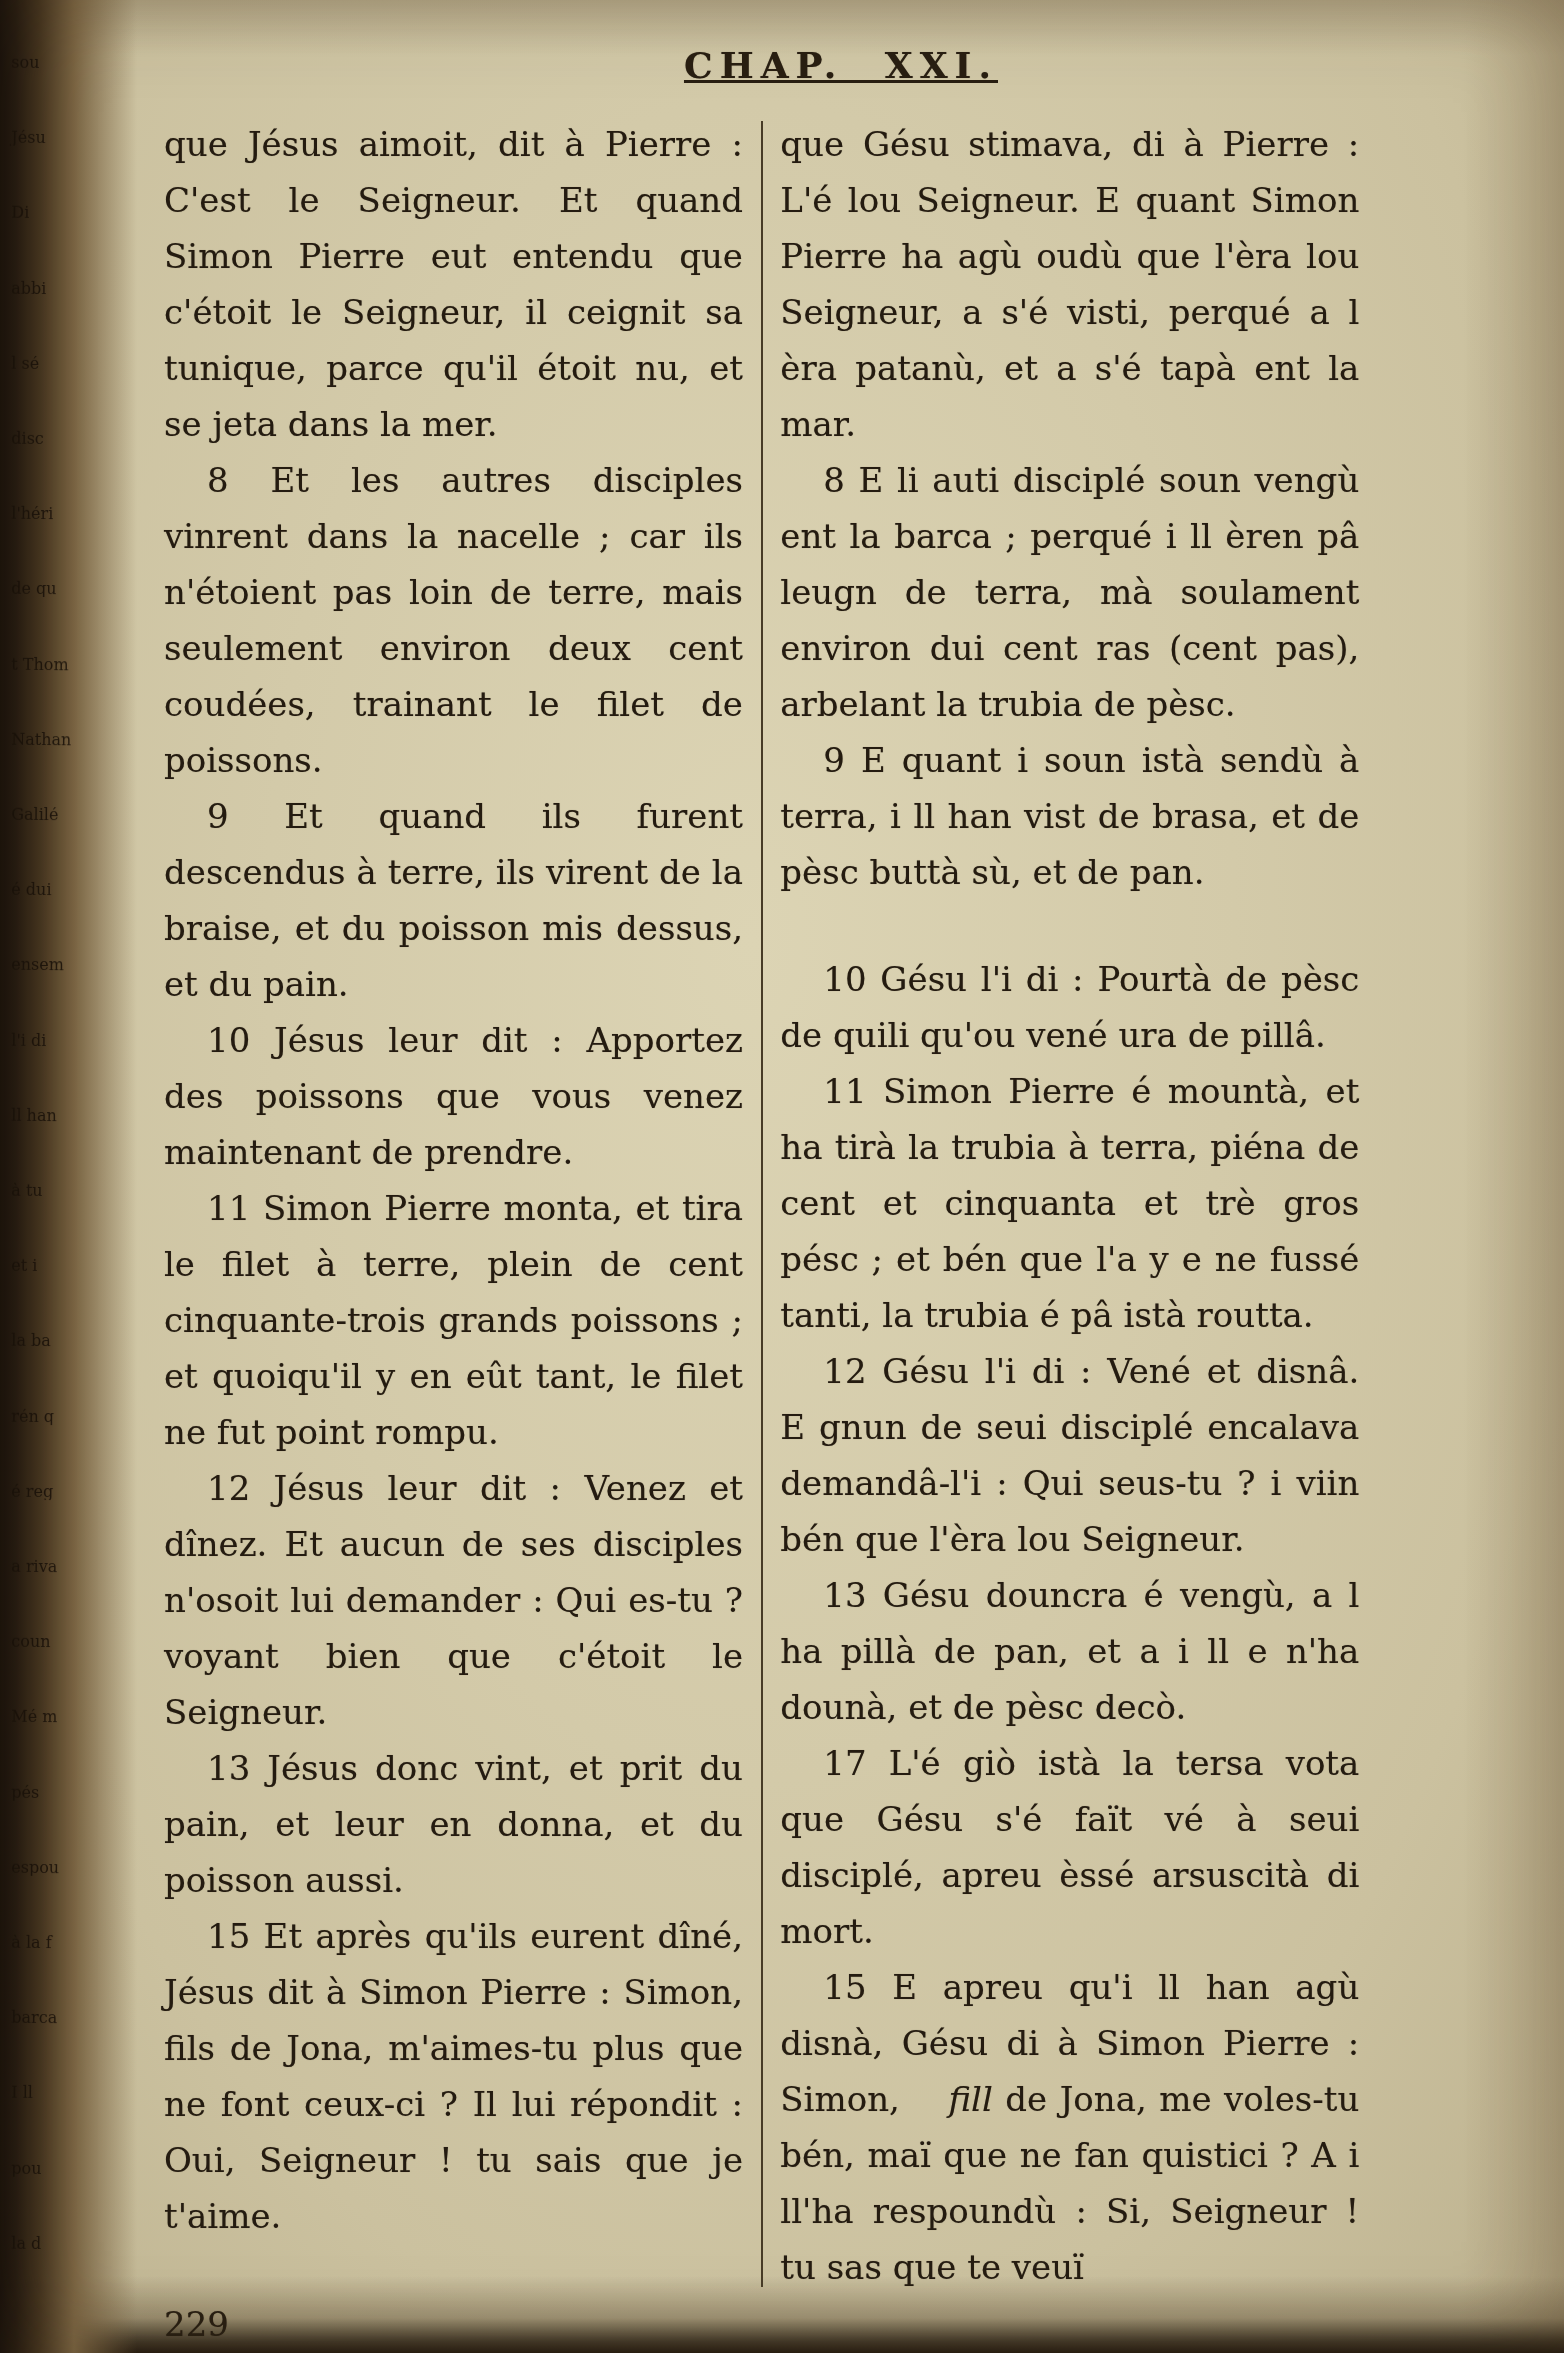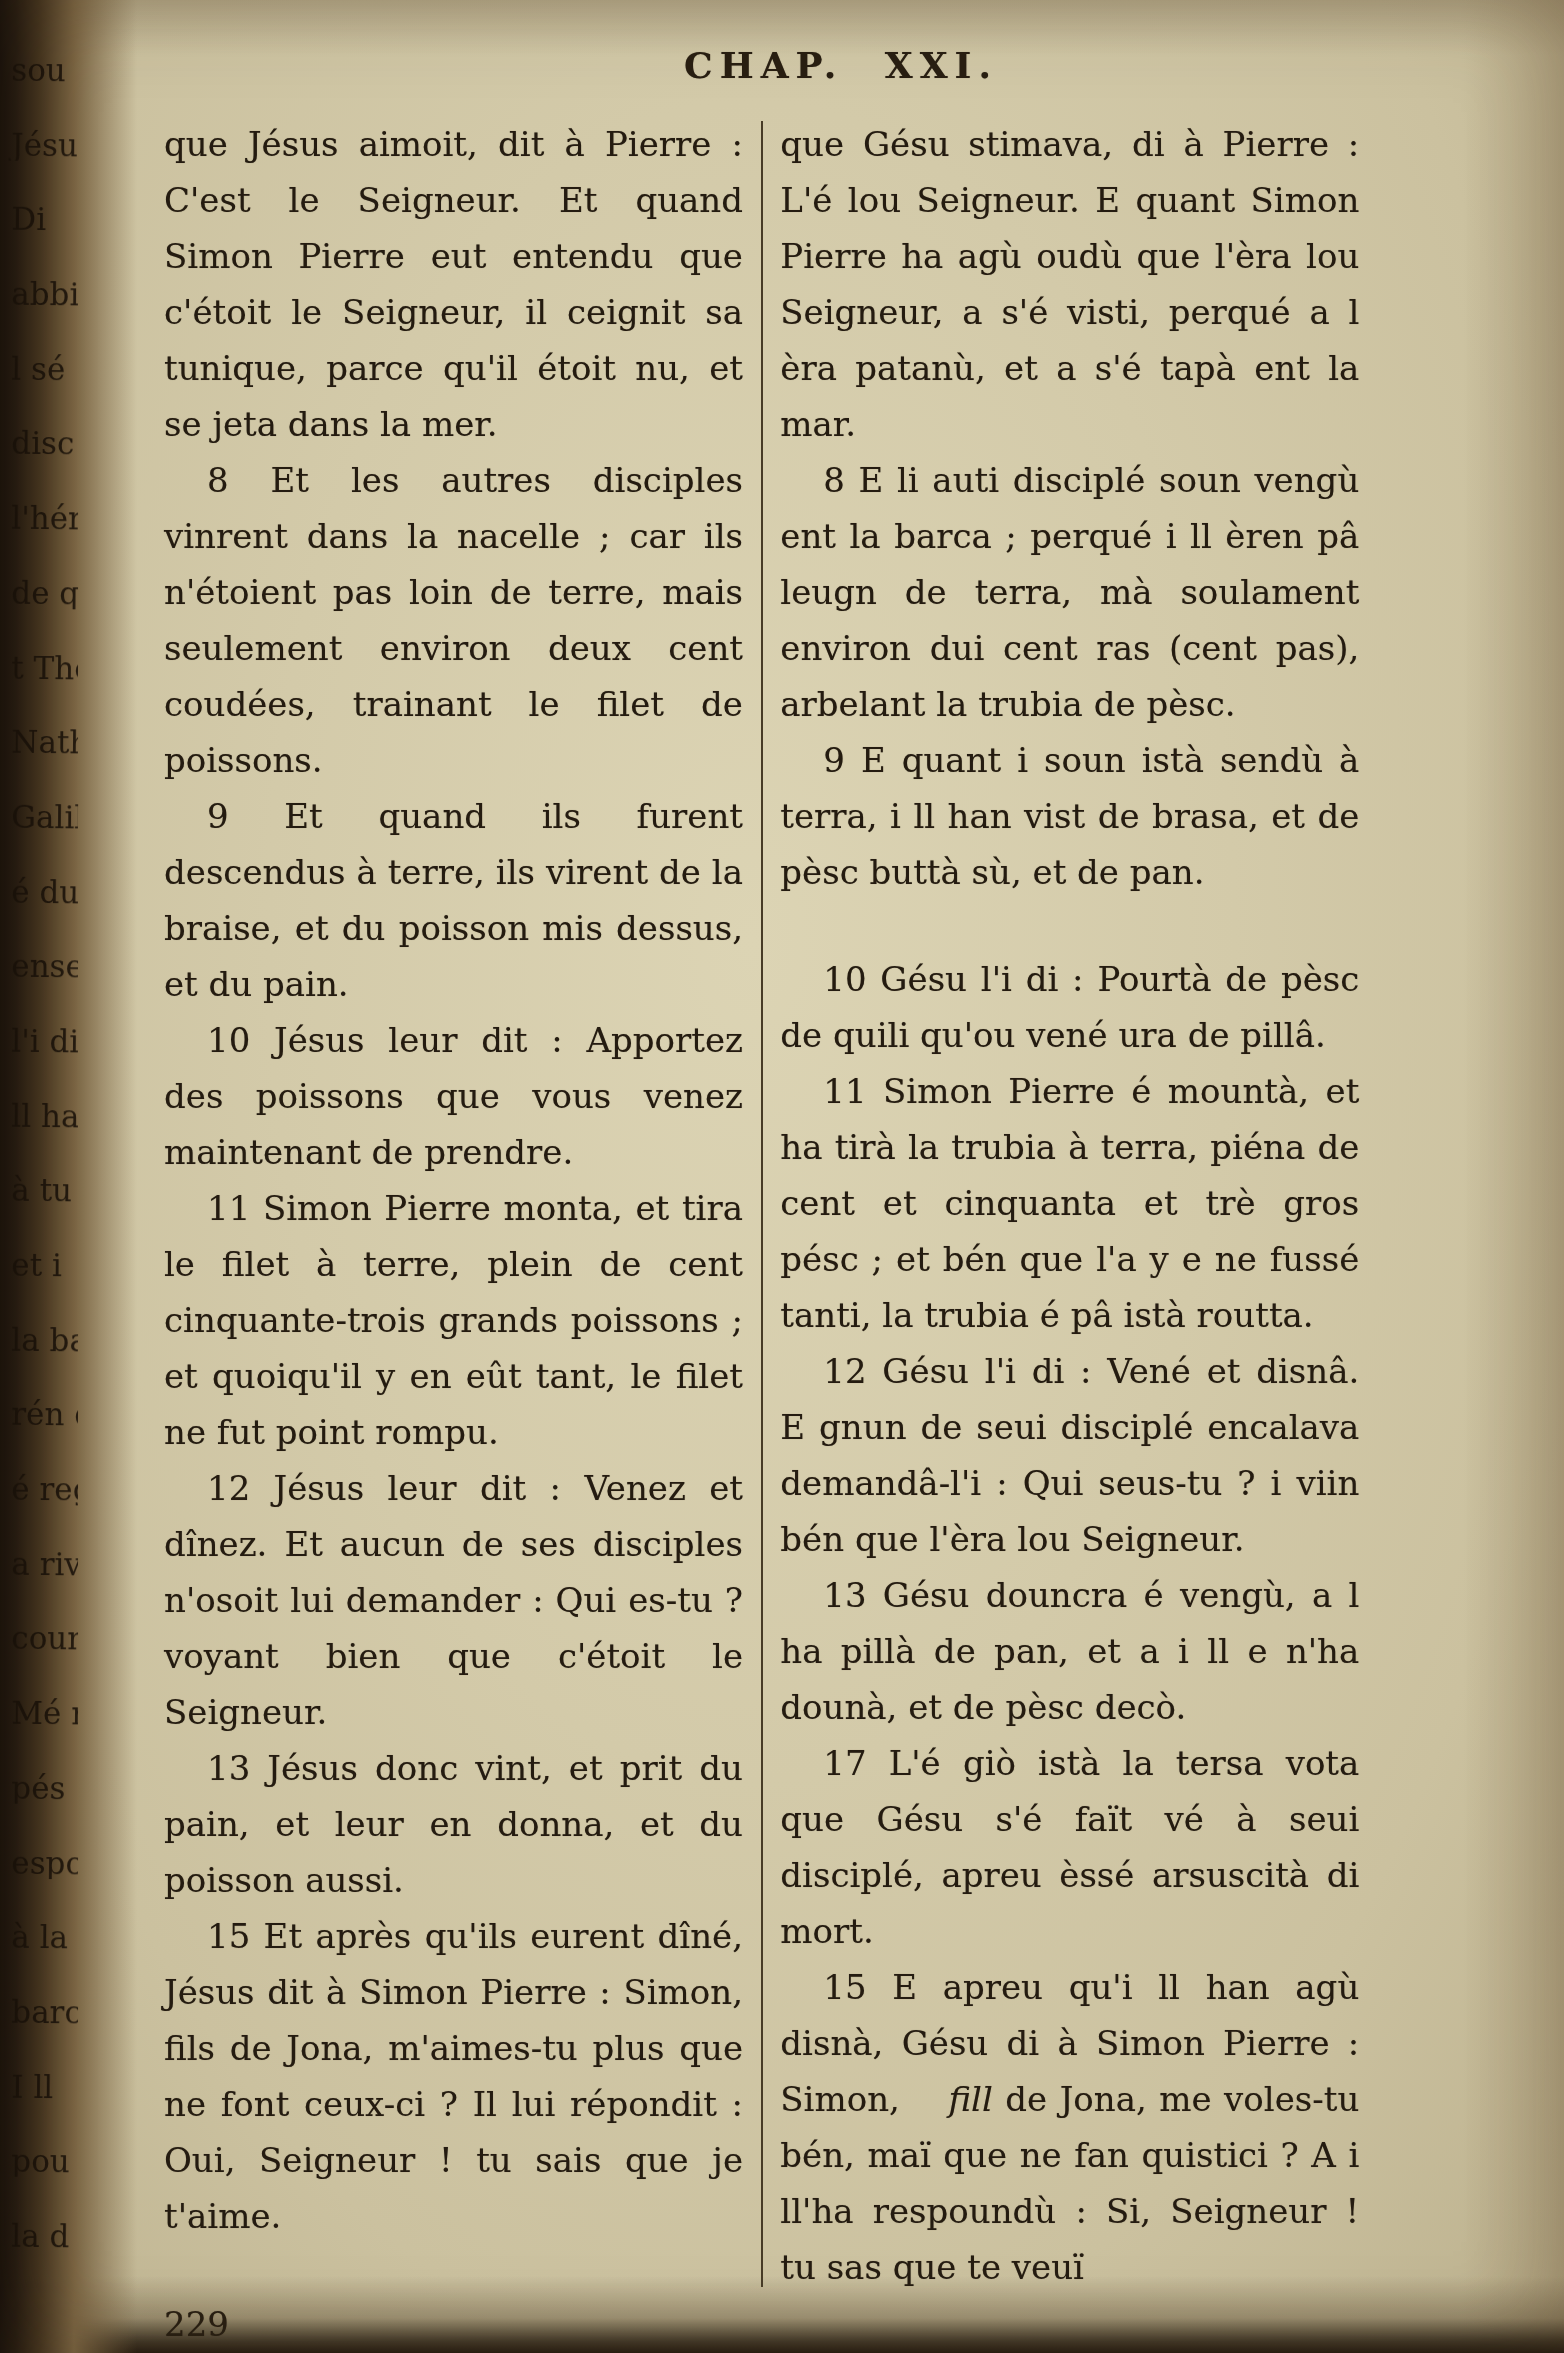--- a/index.html
+++ b/index.html
@@ -32,34 +32,35 @@
     position: absolute; left: 4.7px; top: 0;
     height: 100%; width: 94px;
     display: flex; flex-direction: column;
     justify-content: space-between;
     padding: 55px 0 102px; box-sizing: border-box;
   }
   .frag {
     display: block;
     max-width: 67px; overflow: hidden;
     white-space: nowrap;
-    font-size: 31px; line-height: 1;
+    font-size: 16px; line-height: 1;
     color: rgba(24,16,8,0.88);
     filter: blur(0.3px);
     transform: rotate(0.6deg);
     padding-left: 6.3px;
   }
 
   .header {
     position: absolute; left: 117px; top: 44px;
     width: 1448px; text-align: center;
     font-size: 36px; font-weight: 600;
     letter-spacing: 7px; word-spacing: 22px;
     color: #281e11;
     text-shadow: 0 0 0.8px rgba(40,30,17,0.45);
+    text-decoration: underline;
   }
 
   .columns {
     position: absolute; left: 164px; top: 116px;
     width: 1196px;
     display: flex; align-items: stretch;
   }
   .column {
     flex: none; width: 579px;
     font-size: 34px; line-height: 56px;

